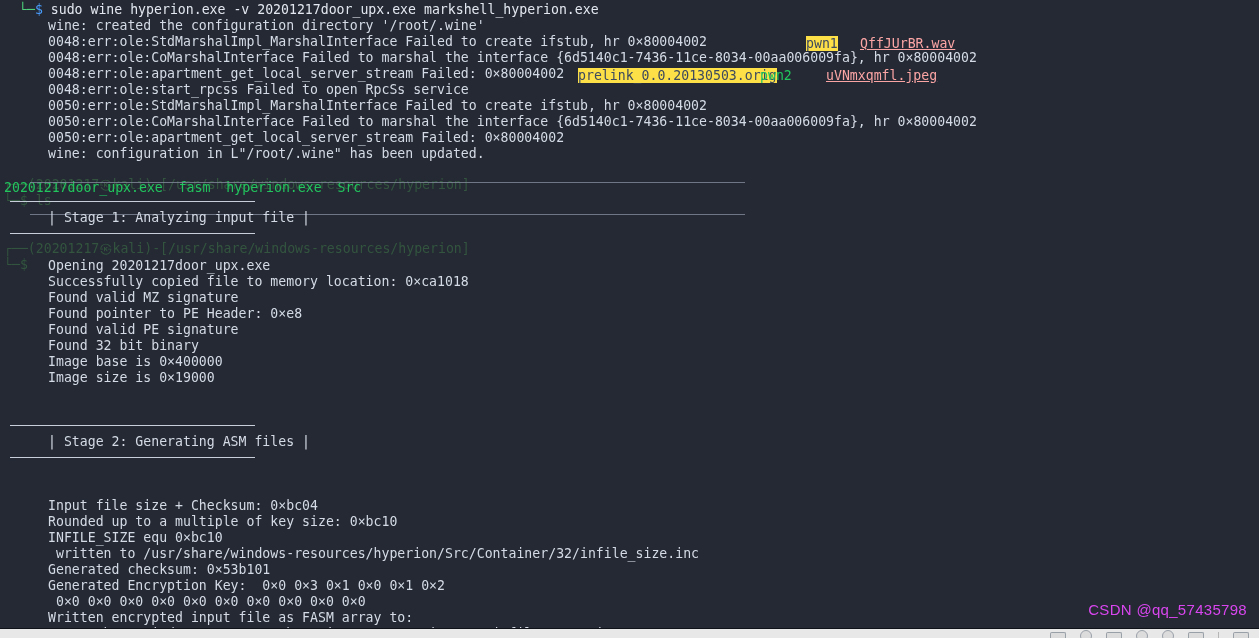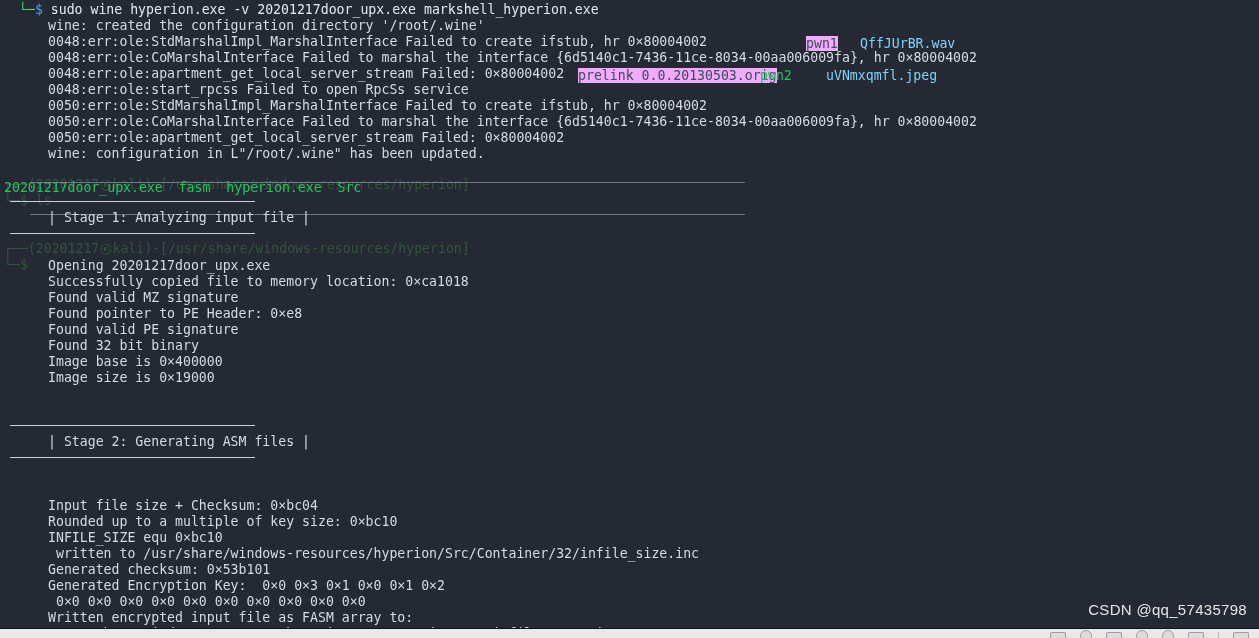--- a/index.html
+++ b/index.html
@@ -39,23 +39,23 @@
     white-space: pre;
   }
   .ghost-line {
     position: absolute;
     white-space: pre;
     color: #3a4354;
   }
   .ghost-line.g-green { color: #33553f; margin-top: 29px; }
   .ghost-line.g-blue  { color: #2e4a6b; }
   .ghost-line.g-cyan  { color: #22c55e; }
-  .ghost-line.g-dim   { color: #7dd3fc; }
+  .ghost-line.g-dim   { color: #fca5a5; text-decoration: underline; }
   .ghost-hl {
-    background: #f0abfc;
+    background: #fde047;
     color: #3e4a5e;
   }
   .ghost-rule {
     position: absolute;
     height: 1px;
     background: #7d8596;
     opacity: .85;
   }
 
   
@@ -97,21 +97,21 @@
     background: #c9cfda;
     display: block;
   }
 
   
   #watermark {
     position: absolute;
     right: 12px;
     bottom: 10px;
     z-index: 5;
-    color: #e5e5e5;
+    color: #d946ef;
     font-family: "Liberation Sans", sans-serif;
     font-size: 15px;
     letter-spacing: .3px;
   }
 
   
   #taskbar {
     position: absolute;
     left: 0;
     top: 628px;

